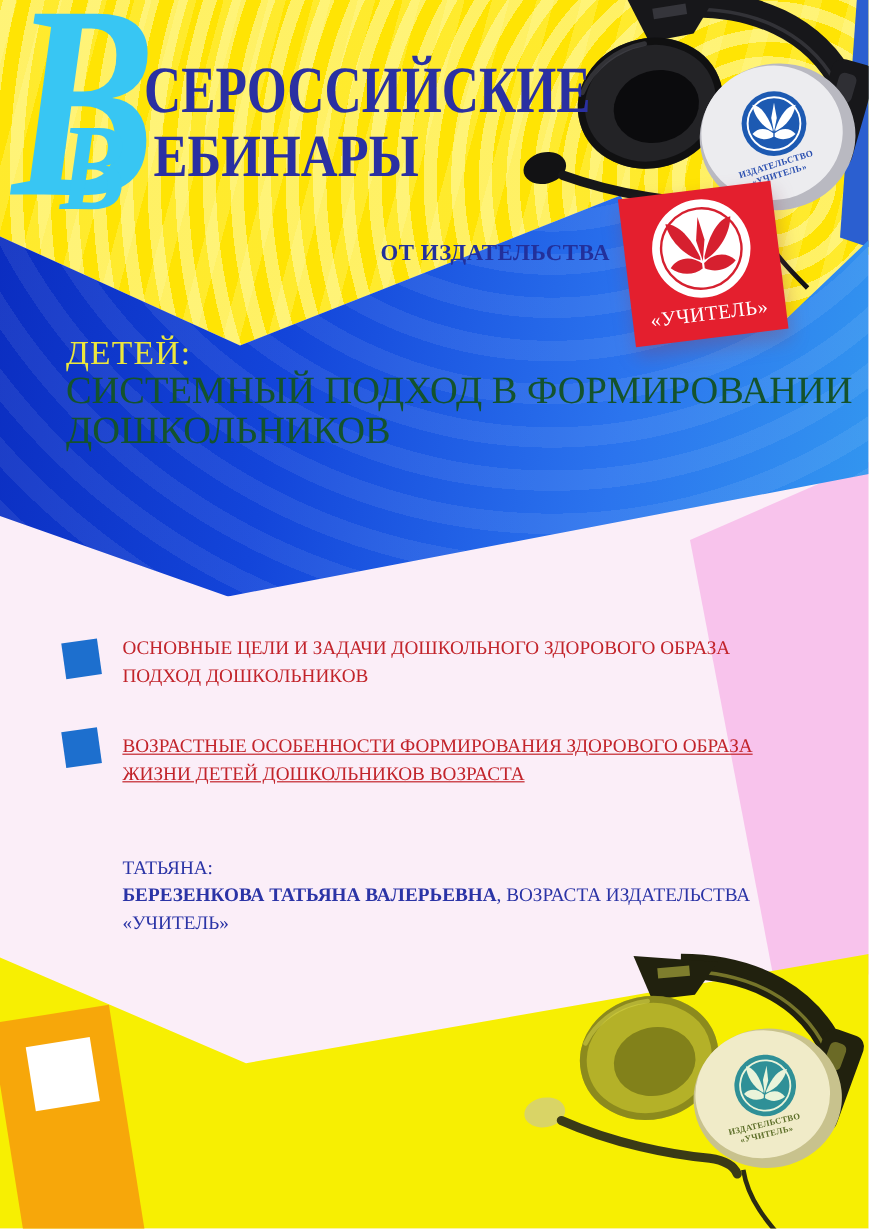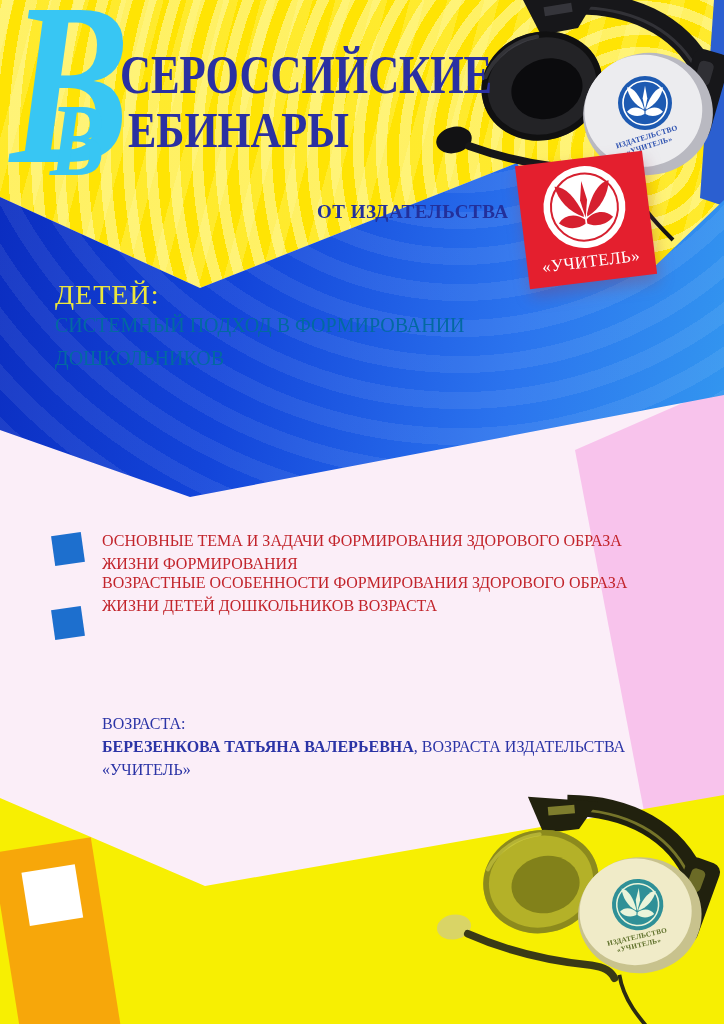--- a/index.html
+++ b/index.html
@@ -57,34 +57,34 @@
   .v2 .sqz{transform:scaleX(0.80);}
   .brand-word{color:#2a30a2;font-weight:bold;}
   .w1{left:120px;top:47px;font-size:55px;text-decoration:underline;}
   .w1 .sqz{transform:scaleX(0.78);}
   .w2{left:128px;top:105px;font-size:50px;}
   .w2 .sqz{transform:scaleX(0.85);}
   .from-pub{left:317px;top:202px;font-size:19px;font-weight:bold;color:#22309b;letter-spacing:0.5px;}
 
   
   .tema{left:55px;top:281px;font-size:28px;color:#ece73c;letter-spacing:1px;}
-  .title{left:55px;top:309px;font-size:20px;line-height:33px;color:#0369a1;}
+  .title{left:55px;top:309px;font-size:32px;line-height:33px;color:#14532d;}
   .title div{white-space:nowrap;}
 
   
   .bullet-sq{
     position:absolute;width:30px;height:30px;background:#1d6fce;transform:rotate(-8deg);
   }
   .sq1{left:53px;top:534px;}
   .sq2{left:53px;top:608px;}
   .bullet-text{
     position:absolute;left:102px;font-size:16px;line-height:23px;color:#c2242b;
   }
   .bt1{top:529px;}
-  .bt2{top:571px;}
+  .bt2{top:611px;text-decoration:underline;}
   .bullet-text div{white-space:nowrap;}
 
   
   .presenter{position:absolute;left:102px;top:712px;font-size:16px;line-height:23px;color:#2b34a6;}
   .presenter .bold{font-weight:bold;font-family:Liberation Serif, serif;}
 
   
   .hp{position:absolute;overflow:visible;}
   .hp-top{left:424px;top:-2px;width:302px;height:247px;
     --cush:#232326;--cushIn:#0b0b0d;--hi:#54545c;--cup:#ececef;--cupEdge:#b9b9c1;
@@ -183,28 +183,28 @@
   <div class="hdr brand-word w2"><span class="sqz">ЕБИНАРЫ</span></div>
 
   <div class="hdr tema">ДЕТЕЙ:</div>
   <div class="hdr title">
     <div>СИСТЕМНЫЙ ПОДХОД В ФОРМИРОВАНИИ</div>
     <div>ДОШКОЛЬНИКОВ</div>
   </div>
 
   <div class="bullet-sq sq1"></div>
   <div class="bullet-text bt1">
-    <div>ОСНОВНЫЕ ТЕМА И ЗАДАЧИ ФОРМИРОВАНИЯ ЗДОРОВОГО ОБРАЗА</div>
-    <div>ЖИЗНИ ФОРМИРОВАНИЯ</div>
+    <div>ОСНОВНЫЕ ЦЕЛИ И ЗАДАЧИ ДОШКОЛЬНОГО ЗДОРОВОГО ОБРАЗА</div>
+    <div>ПОДХОД ДОШКОЛЬНИКОВ</div>
   </div>
   <div class="bullet-sq sq2"></div>
   <div class="bullet-text bt2">
     <div>ВОЗРАСТНЫЕ ОСОБЕННОСТИ ФОРМИРОВАНИЯ ЗДОРОВОГО ОБРАЗА</div>
     <div>ЖИЗНИ ДЕТЕЙ ДОШКОЛЬНИКОВ ВОЗРАСТА</div>
   </div>
 
   <div class="presenter">
-    <div>ВОЗРАСТА:</div>
+    <div>ТАТЬЯНА:</div>
     <div><span class="bold">БЕРЕЗЕНКОВА ТАТЬЯНА ВАЛЕРЬЕВНА</span><span>, ВОЗРАСТА ИЗДАТЕЛЬСТВА</span></div>
     <div>«УЧИТЕЛЬ»</div>
   </div>
 
 </div>
 
 </body></html>

